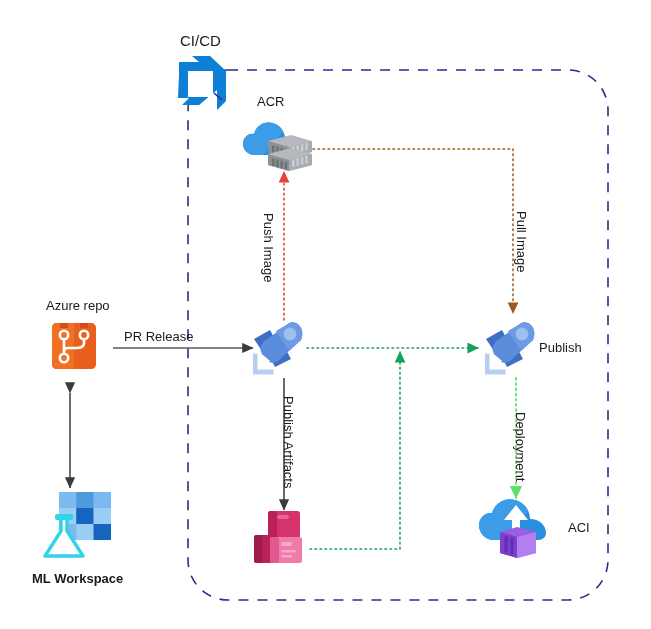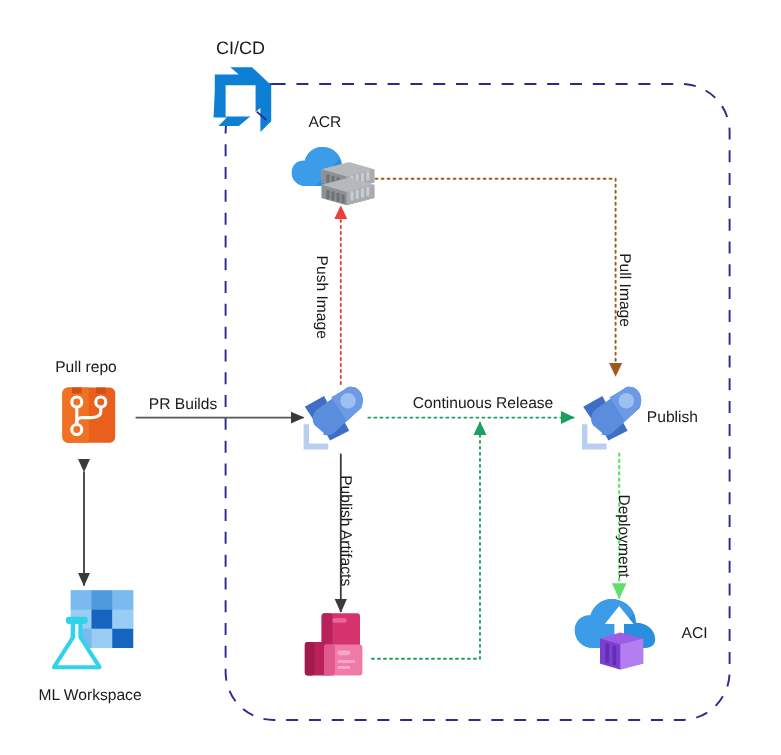--- a/index.html
+++ b/index.html
@@ -153,21 +153,21 @@
 
       <g stroke="#ffffff" stroke-width="2.6" fill="none" stroke-linecap="round">
         <circle cx="18" cy="17" r="4.2"></circle>
         <circle cx="38" cy="17" r="4.2"></circle>
         <circle cx="18" cy="40" r="4.2"></circle>
         <path d="M18,21.2 L18,35.8"></path>
         <path d="M38,21.2 L38,25 C38,29 34,30 30,30 L22,30 C20,30 18,31.5 18,33.5"></path>
       </g>
     </svg>
   </div>
-  <div class="label" style="left:46px; top:299px;">Pull repo</div>
+  <div class="label" style="left:46px; top:299px;">Azure repo</div>
 
   <div class="node" style="left:43px; top:488px; width:70px; height:72px;">
     <svg class="icon-svg" width="70" height="72" viewBox="0 0 70 72">
 
       <g>
         <rect x="16" y="4" width="52" height="48" fill="#6cb2ea"></rect>
         <rect x="16" y="4" width="17.3" height="16" fill="#7bbaee"></rect>
         <rect x="33.3" y="4" width="17.3" height="16" fill="#4e9ade"></rect>
         <rect x="50.6" y="4" width="17.4" height="16" fill="#7bbaee"></rect>
         <rect x="16" y="20" width="17.3" height="16" fill="#9acdf3"></rect>
@@ -177,21 +177,21 @@
         <rect x="33.3" y="36" width="17.3" height="16" fill="#9acdf3"></rect>
         <rect x="50.6" y="36" width="17.4" height="16" fill="#1565c0"></rect>
       </g>
 
       <g>
         <path d="M18,30 L18,43 L2,68 L40,68 L24,43 L24,30 Z" fill="#ffffff" stroke="#31d3e8" stroke-width="3.4" stroke-linejoin="round"></path>
         <rect x="12" y="26" width="18" height="6" rx="2" fill="#31d3e8"></rect>
       </g>
     </svg>
   </div>
-  <div class="label" style="left:32px; top:572px;">ML Workspace</div>
+  <div class="label" style="left:32px; top:572px;font-weight:bold;">ML Workspace</div>
 
   <div class="node" style="left:253px; top:318px; width:58px; height:60px;">
     <svg class="icon-svg" width="58" height="60" viewBox="0 0 58 60">
 
       <path d="M1,21 L17,12 L25,27 L11,36 Z" fill="#3f6fc4"></path>
 
       <path d="M22,49 L14,34 L30,26 L38,41 Z" fill="#3f6fc4"></path>
 
       <path d="M43,5 C49,8 51,15 48,22 L25,43 C21,46 15,45 12,41 L9,36
                C6,31 8,25 13,22 L35,6 C37,4 40,4 43,5 Z" fill="#5b8ddd"></path>
@@ -257,23 +257,22 @@
         <path d="M22,36 L39,31 L58,36 L58,57 L39,62 L22,57 Z" fill="#9b5de5"></path>
         <path d="M22,36 L39,41 L39,62 L22,57 Z" fill="#7a3fd1"></path>
         <path d="M39,41 L58,36 L58,57 L39,62 Z" fill="#b27ef0"></path>
         <rect x="26.5" y="40.5" width="3" height="16" fill="#5f2fb0"></rect>
         <rect x="32.5" y="42.2" width="3" height="16" fill="#5f2fb0"></rect>
       </g>
     </svg>
   </div>
   <div class="label" style="left:556px; top:521px;margin-left:12px;">ACI</div>
 
-  <div class="label" style="left:124px; top:330px;">PR Builds</div>
-
-  <div class="label" style="left:344px; top:329px;">Continuous Release</div>
+  <div class="label" style="left:124px; top:330px;">PR Release</div>
+
 
   <div class="label vert" style="left:275px; top:213px; transform:rotate(90deg);">Push Image</div>
 
   <div class="label vert" style="left:528px; top:211px; transform:rotate(90deg);">Pull Image</div>
 
   <div class="label vert" style="left:295px; top:396px; transform:rotate(90deg);">Publish Artifacts</div>
 
   <div class="label vert" style="left:527px; top:412px; transform:rotate(90deg);">Deployment</div>
 
 </div>

